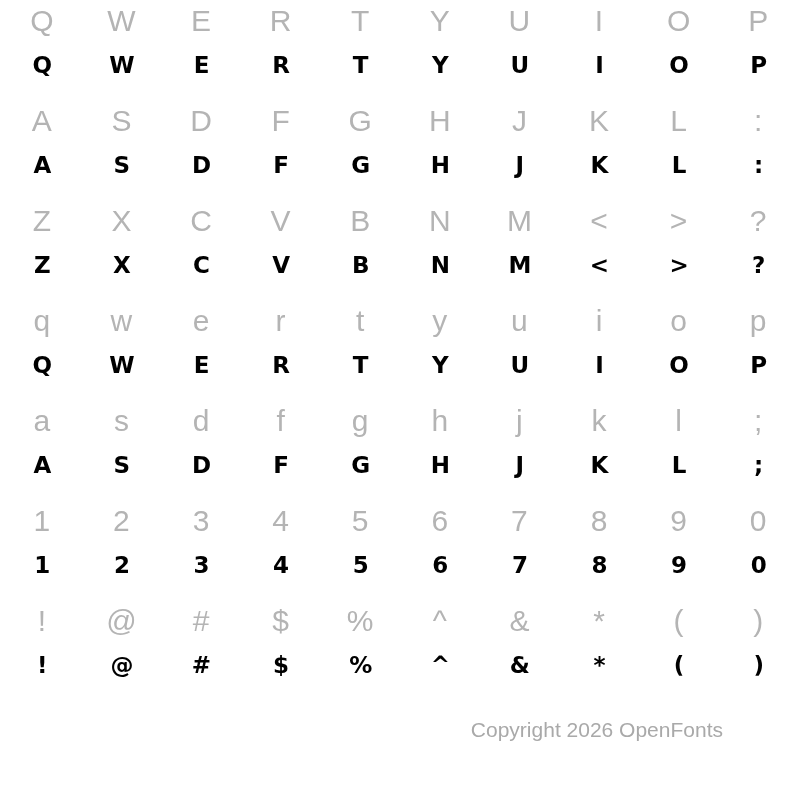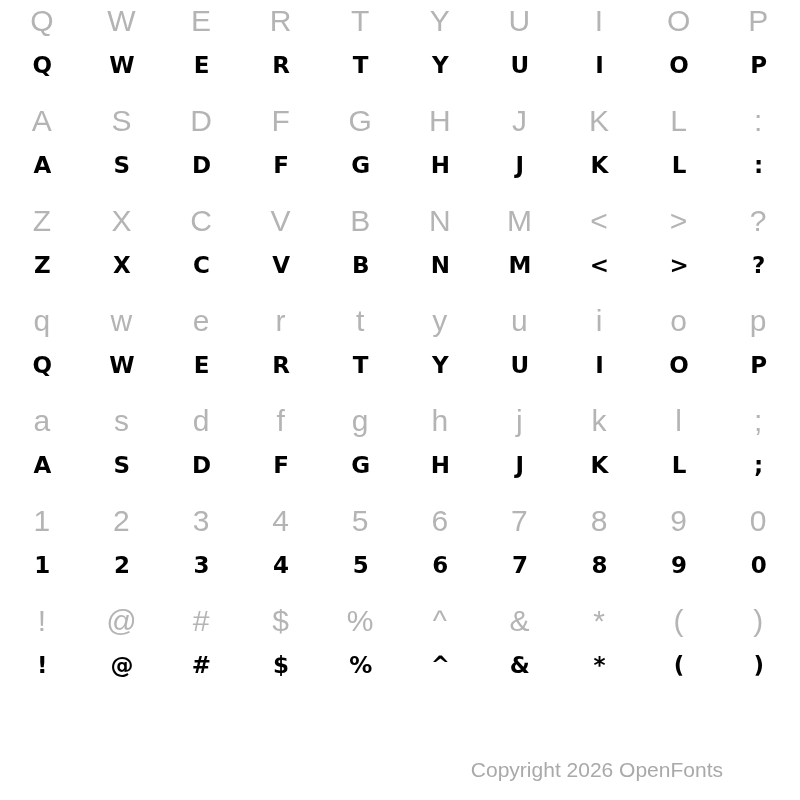--- a/index.html
+++ b/index.html
@@ -46,21 +46,21 @@
     color: #000000;
     font-family: "DejaVu Sans", sans-serif;
     letter-spacing: -1px;
   }
   .cell {
     text-align: center;
     white-space: pre;
   }
   .footer {
     position: absolute;
-    top: 758px;
+    top: 718px;
     right: 77px;
     font-size: 21px;
     color: #a9a9a9;
     font-family: "Liberation Sans", "DejaVu Sans", sans-serif;
   }
 </style>
 </head>
 <body>
 
 <div class="sheet">

